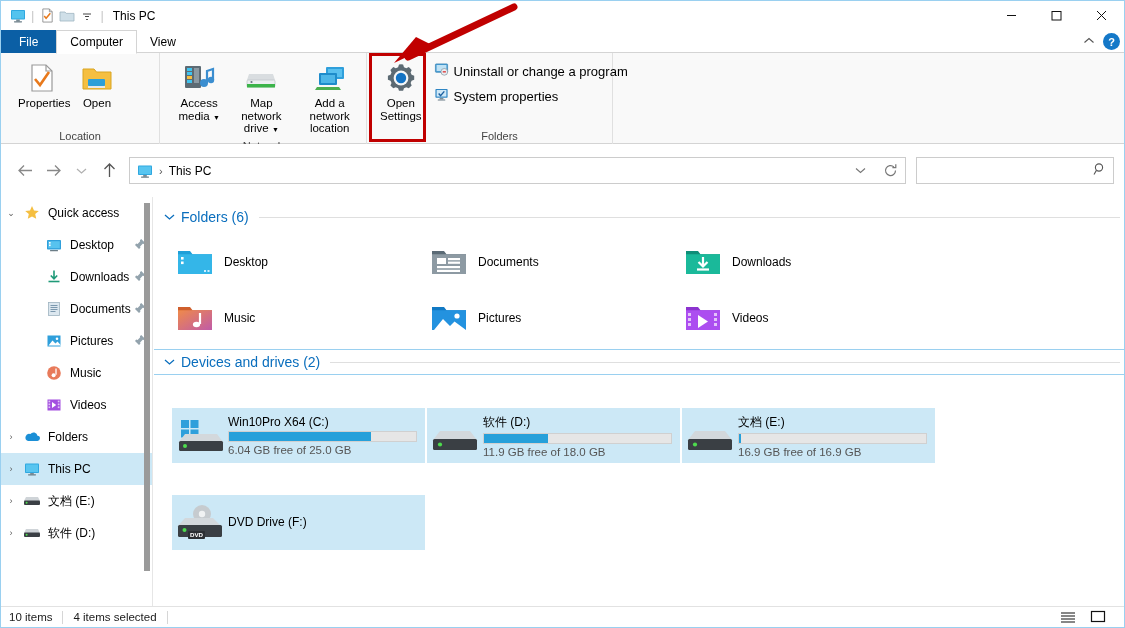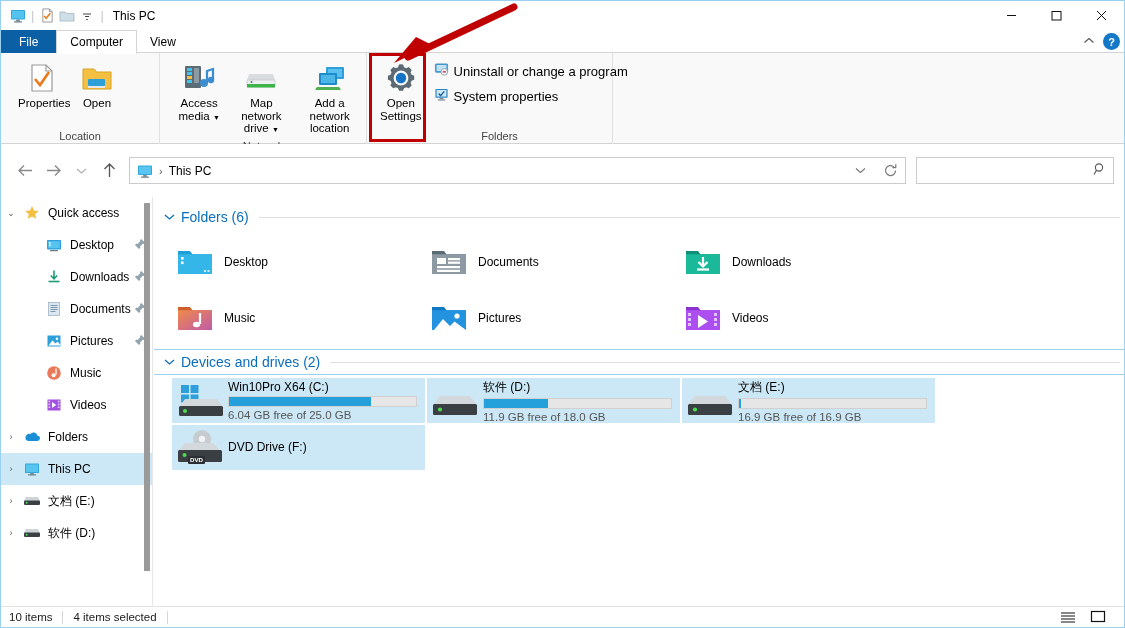--- a/index.html
+++ b/index.html
@@ -133,22 +133,22 @@
   .grouphdr .gline { flex: 1; height: 1px; background: #dfdfdf; margin-left: 10px; }
   .grouphdr.selected { background: #fff; outline: 1px solid #9ad0f0; }
 
   .folder-grid { display: flex; flex-wrap: wrap; padding: 5px 0 0 18px; }
   .folder-item { width: 254px; height: 56px; display: flex; align-items: center; cursor: default; }
   .folder-ico { width: 46px; display: flex; align-items: center; justify-content: center; flex: 0 0 46px; }
   .folder-lbl { font-size: 12px; margin-left: 6px; }
 
   .drive-grid { display: flex; flex-wrap: wrap; padding: 4px 0 0 18px; gap: 0; }
   .drive-item {
-    width: 253px; height: 45px; display: flex; align-items: center;
-    background: #cce8f6; margin-right: 2px; margin-bottom: 2px; cursor: default;
+    width: 253px; height: 55px; display: flex; align-items: center;
+    background: #cce8f6; margin-right: 2px; margin-bottom: 2px; cursor: default; margin-top: 30px;
   }
   .drive-ico { width: 56px; flex: 0 0 56px; display: flex; align-items: center; justify-content: center; }
   .drive-info { flex: 1; padding-right: 8px; }
   .drive-name { font-size: 12px; color: #000; margin-bottom: 2px; white-space: nowrap; }
   .bar-outer { height: 11px; background: #e6e6e6; border: 1px solid #d0d0d0; position: relative; }
   .bar-fill { height: 100%; background: #26a0da; }
   .drive-free { font-size: 11.5px; color: #555; margin-top: 2px; }
 
   
   .statusbar {

